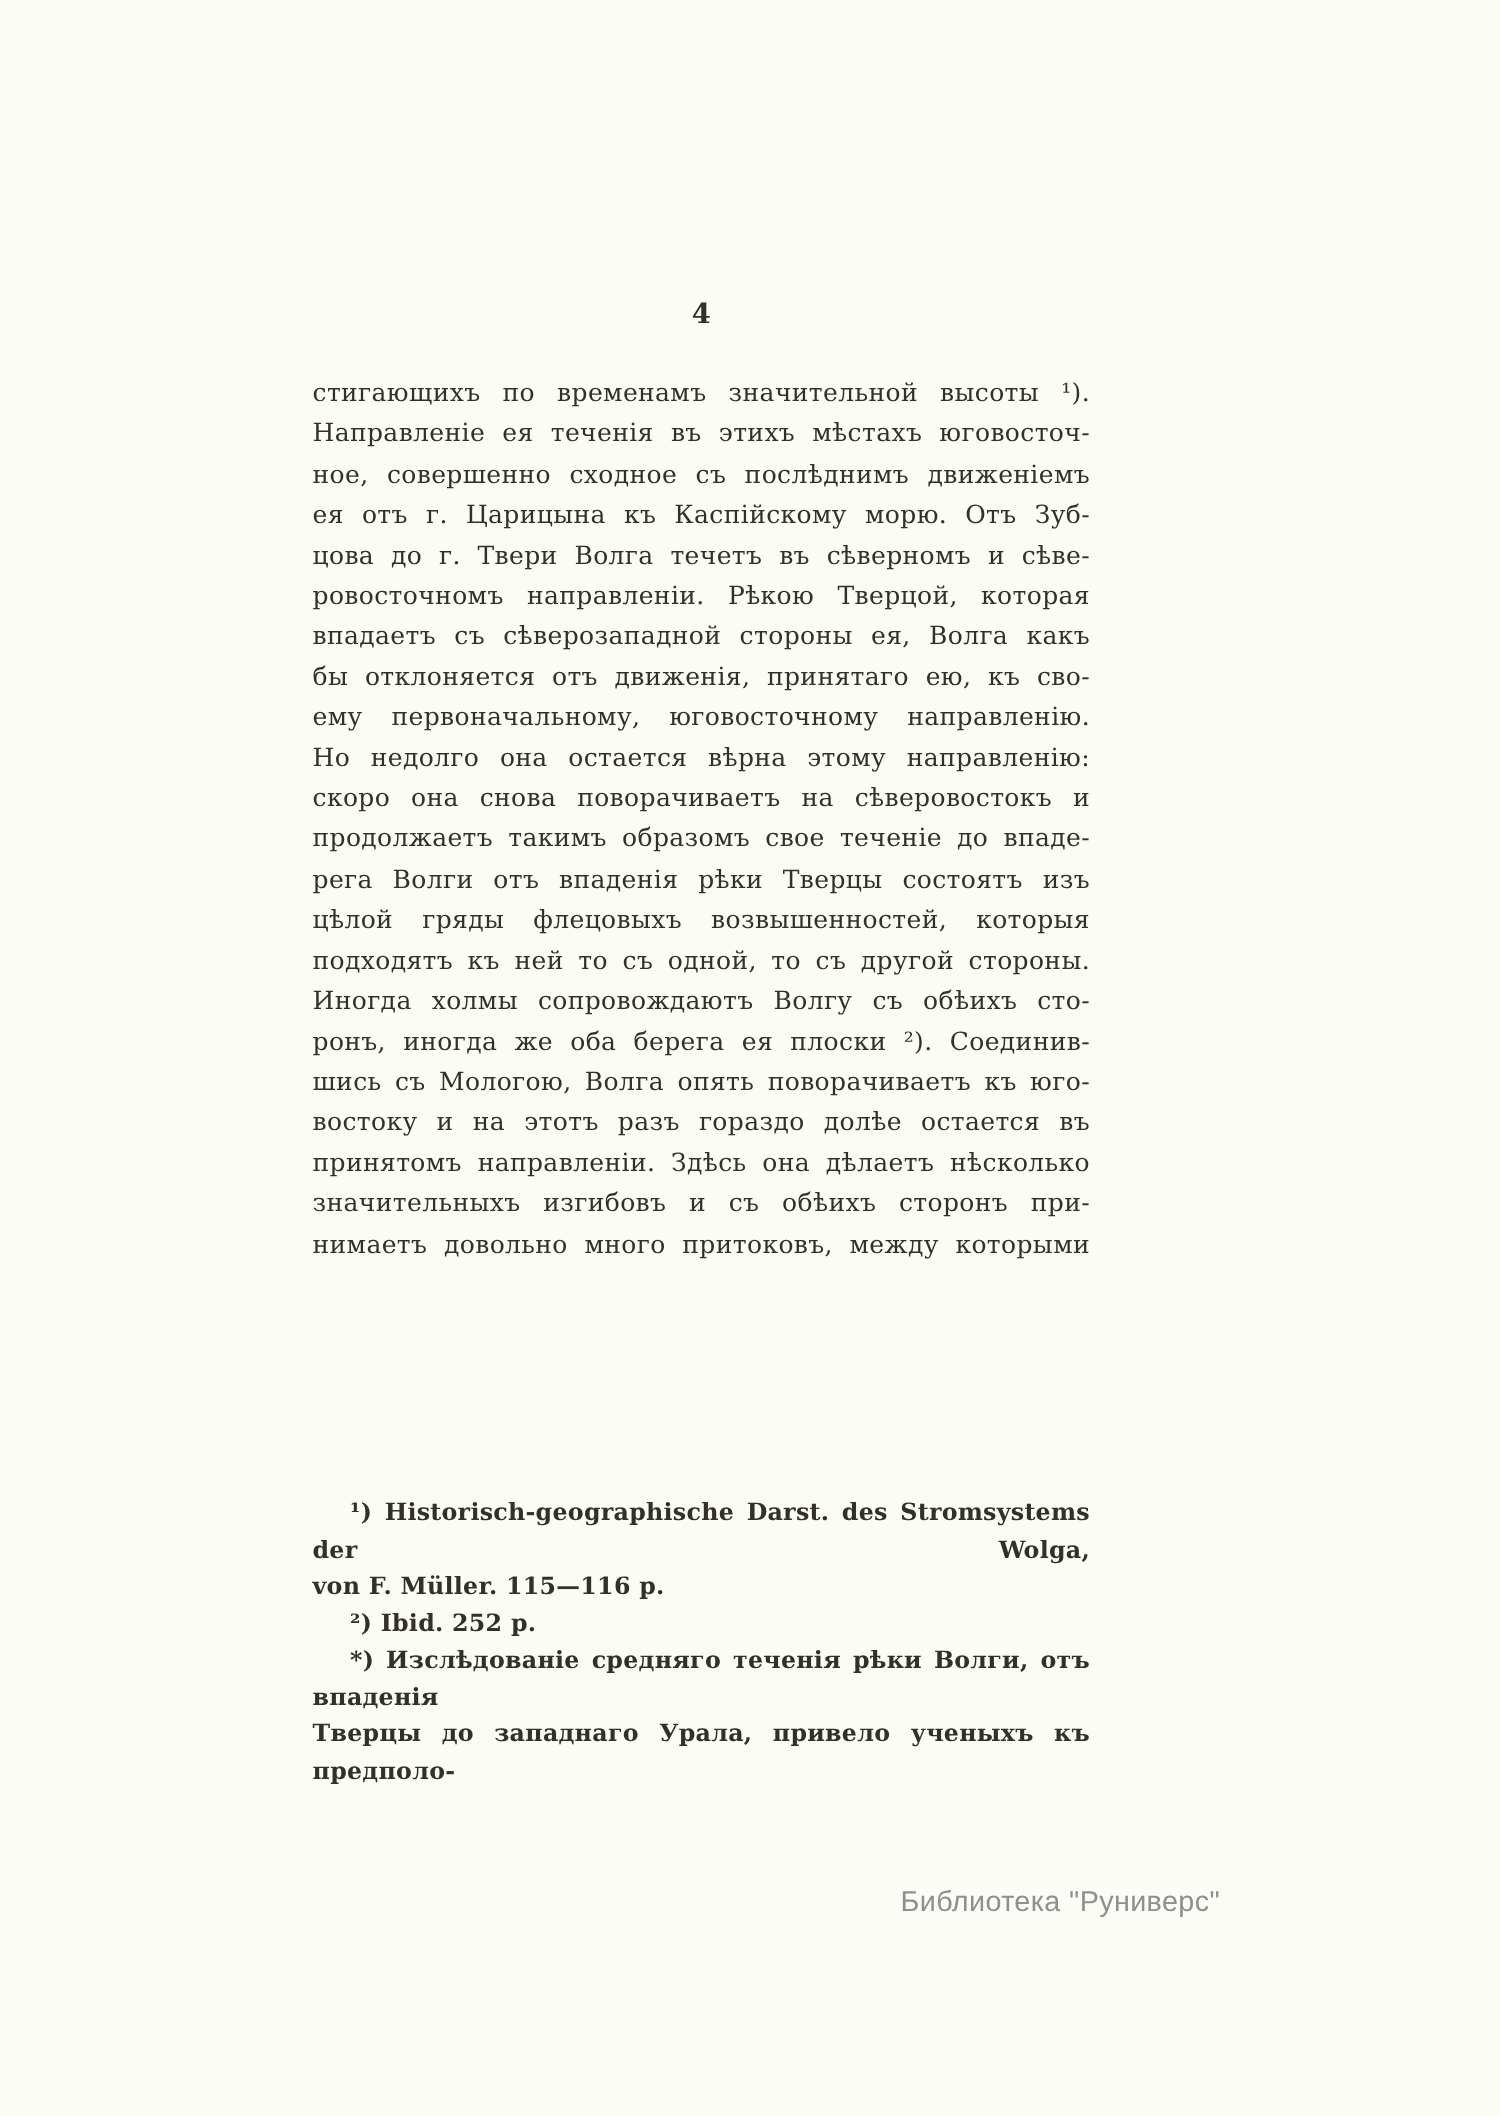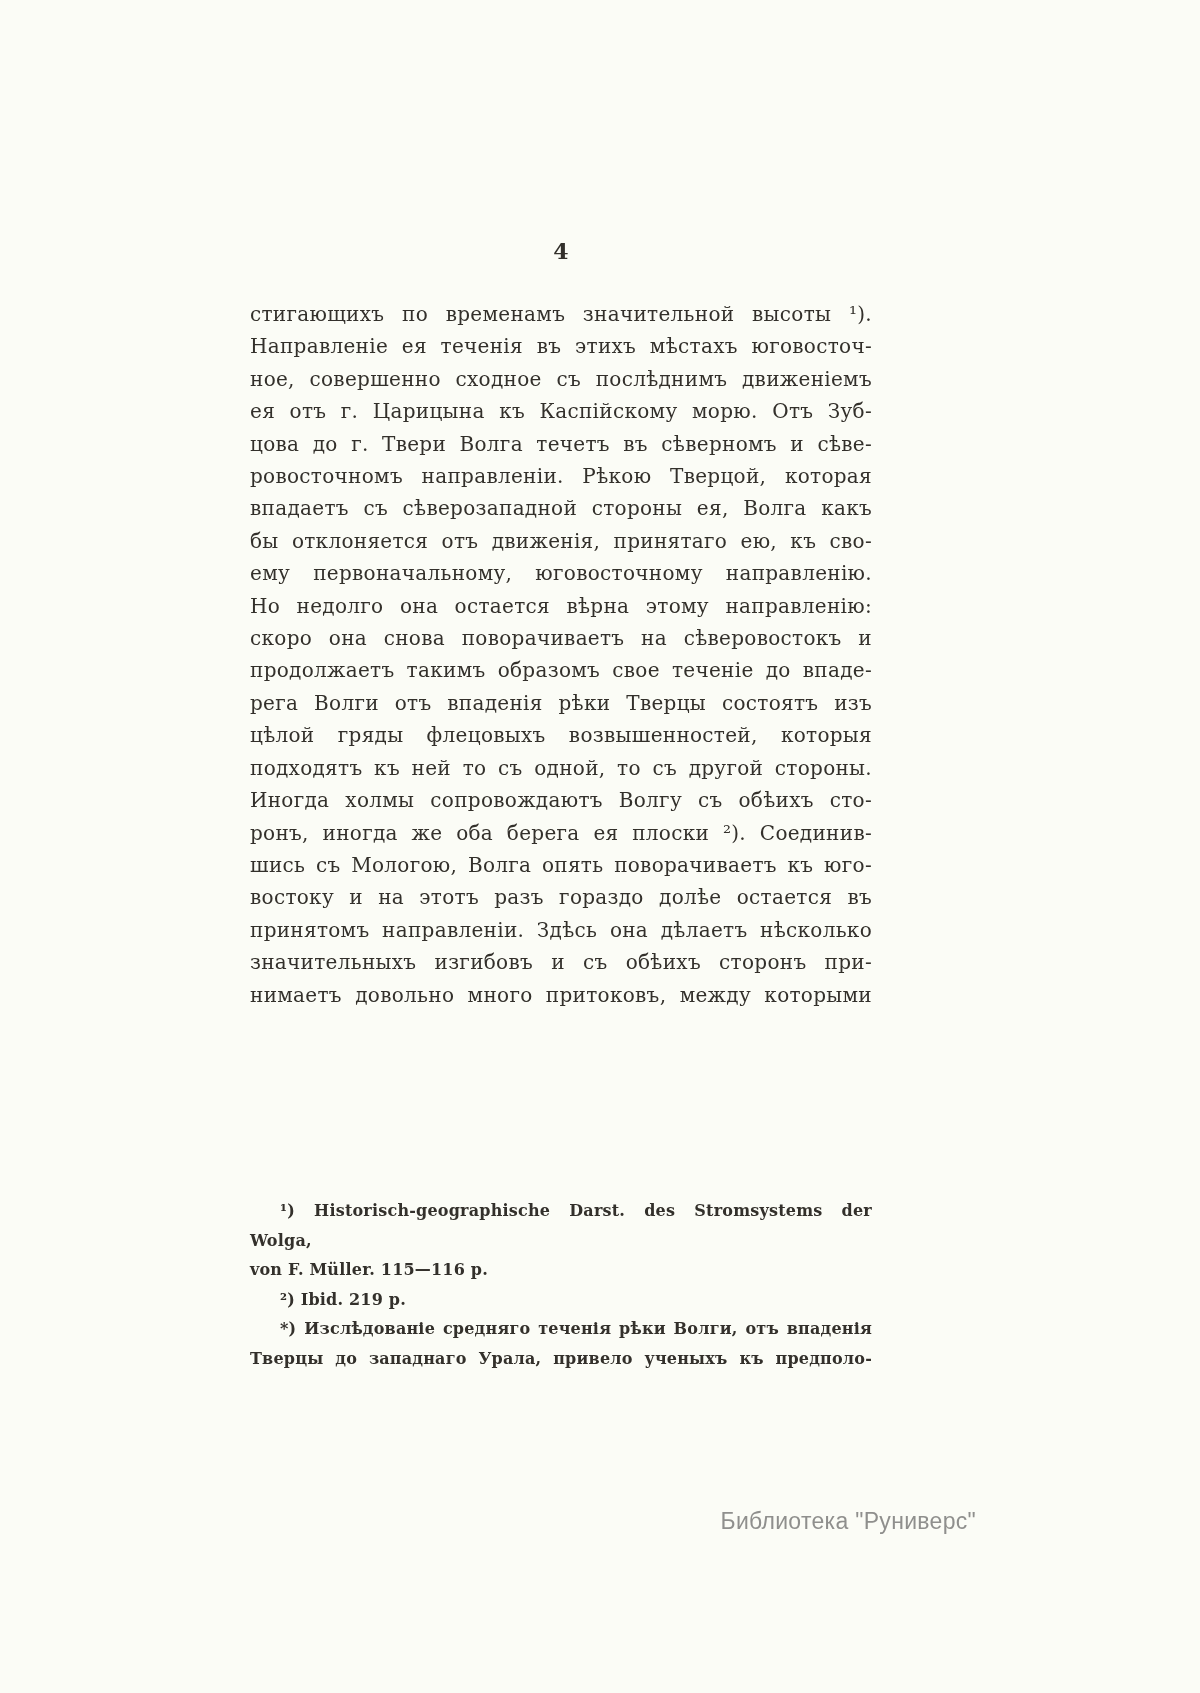--- a/index.html
+++ b/index.html
@@ -37,21 +37,21 @@
     text-align: justify;
     text-align-last: justify;
   }
   .footnotes {
     position: absolute;
     top: 1196px;
     left: 250px;
     width: 622px;
   }
   .footnotes .fline {
-    font-size: 16px;
+    font-size: 19px;
     font-weight: bold;
     line-height: 29.5px;
     letter-spacing: 0.2px;
   }
   .footnotes .indent { text-indent: 30px; }
   .footnotes .justify {
     text-align: justify;
     text-align-last: justify;
   }
   .watermark {
@@ -93,20 +93,20 @@
     <div class="line">востоку и на этотъ разъ гораздо долѣе остается въ</div>
     <div class="line">принятомъ направленіи. Здѣсь она дѣлаетъ нѣсколько</div>
     <div class="line">значительныхъ изгибовъ и съ обѣихъ сторонъ при-</div>
     <div class="line">нимаетъ довольно много притоковъ, между которыми</div>
 
   </div>
 
   <div class="footnotes">
     <div class="fline indent justify">¹) Historisch-geographische Darst. des Stromsystems der Wolga,</div>
     <div class="fline">von F. Müller. 115—116 p.</div>
-    <div class="fline indent">²) Ibid. 219 p.</div>
+    <div class="fline indent">²) Ibid. 252 p.</div>
     <div class="fline indent justify">*) Изслѣдованіе средняго теченія рѣки Волги, отъ впаденія</div>
     <div class="fline justify">Тверцы до западнаго Урала, привело ученыхъ къ предполо-</div>
   </div>
 
   <div class="watermark">Библиотека "Руниверс"</div>
 
 </div>
 
 </body></html>

